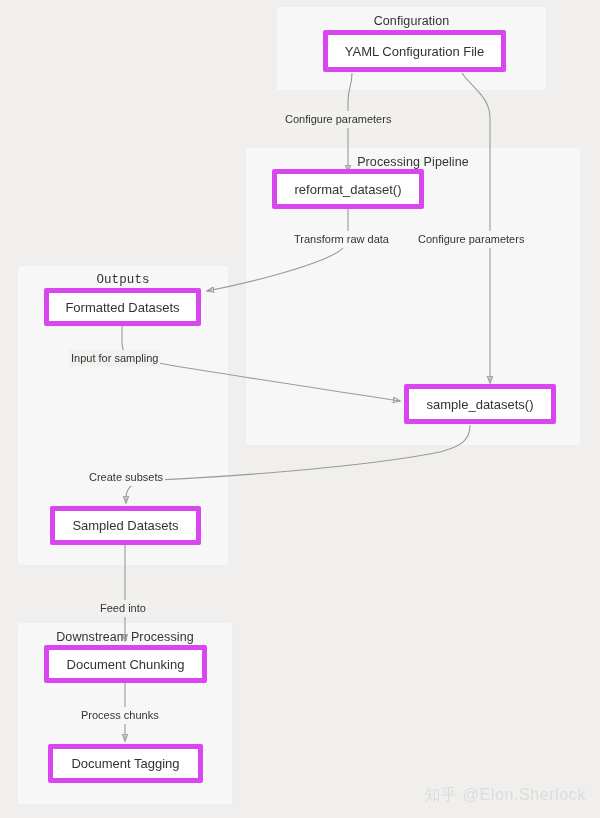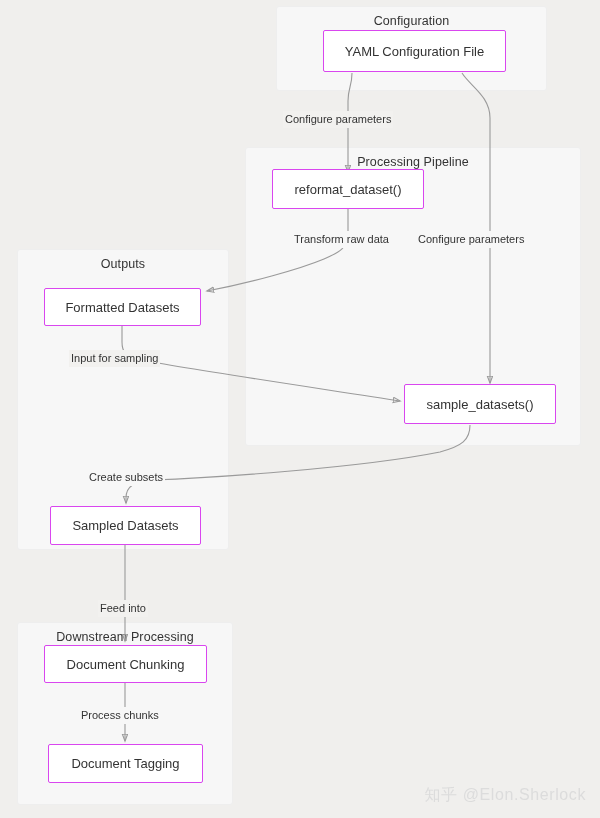--- a/index.html
+++ b/index.html
@@ -38,21 +38,21 @@
     font-size: 12.5px;
     color: #333333;
     letter-spacing: 0.1px;
     white-space: nowrap;
   }
 
   
   .node {
     position: absolute;
     background: #ffffff;
-    border: 1px solid #d946ef;
+    border: 5px solid #d946ef;
     border-radius: 2px;
     box-sizing: border-box;
     display: flex;
     align-items: center;
     justify-content: center;
     font-size: 13px;
     color: #333333;
     text-align: center;
     white-space: nowrap;
   }
@@ -100,21 +100,21 @@
 <div id="diagram">
 
   <div class="cluster" style="left:276px; top:6px; width:271px; height:85px;">
     <div class="cluster-title">Configuration</div>
   </div>
 
   <div class="cluster" style="left:245px; top:147px; width:336px; height:299px;">
     <div class="cluster-title">Processing Pipeline</div>
   </div>
 
-  <div class="cluster" style="left:17px; top:249px; width:212px; height:301px;">
+  <div class="cluster" style="left:17px; top:265px; width:212px; height:301px;font-family:Liberation Mono, monospace;">
     <div class="cluster-title">Outputs</div>
   </div>
 
   <div class="cluster" style="left:17px; top:622px; width:216px; height:183px;">
     <div class="cluster-title">Downstream Processing</div>
   </div>
 
   <svg id="edges" width="600" height="818" viewBox="0 0 600 818">
     <defs>
       <marker id="arrow" markerWidth="9" markerHeight="9" refX="7.2" refY="3.2" orient="auto" markerUnits="userSpaceOnUse">

